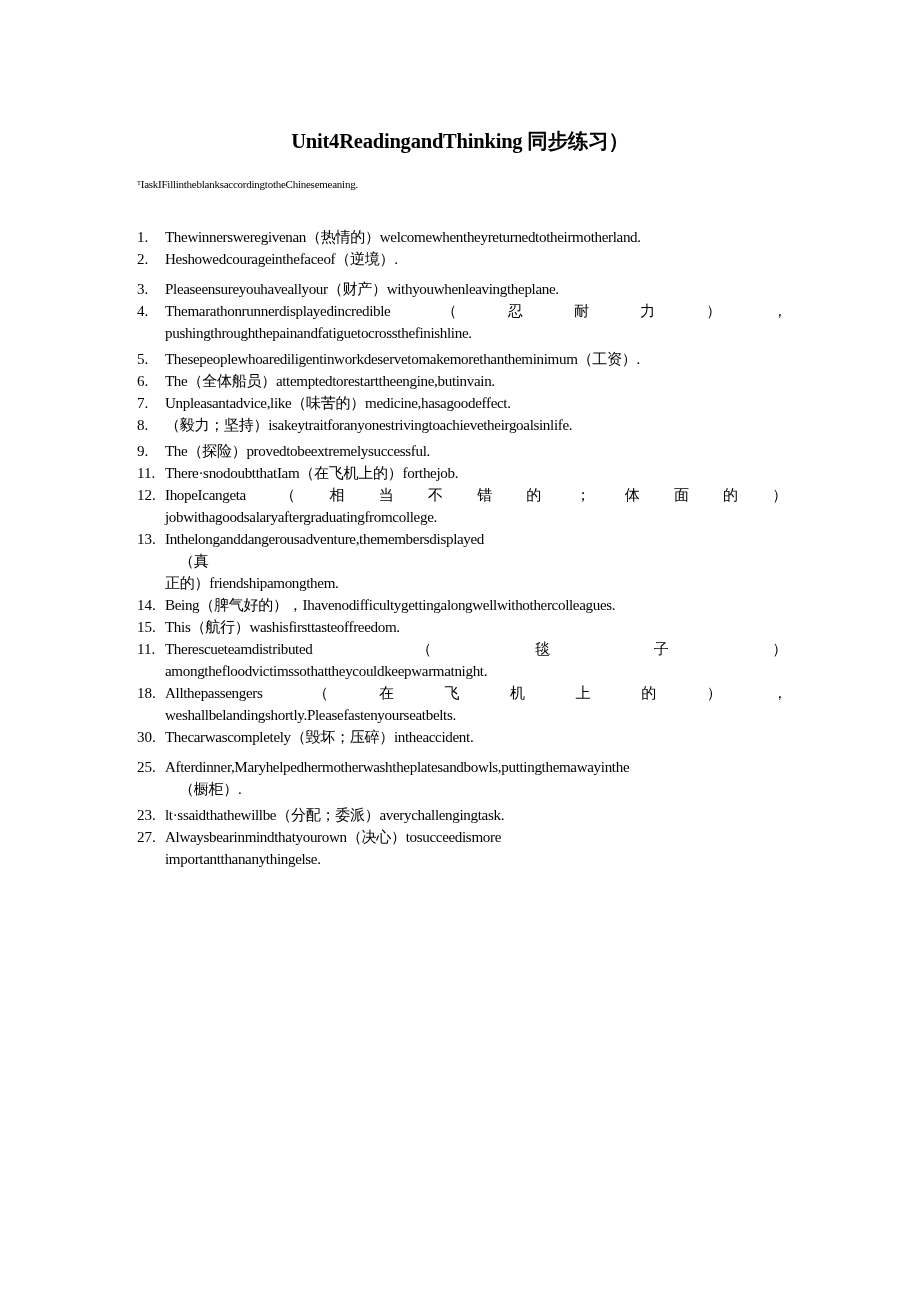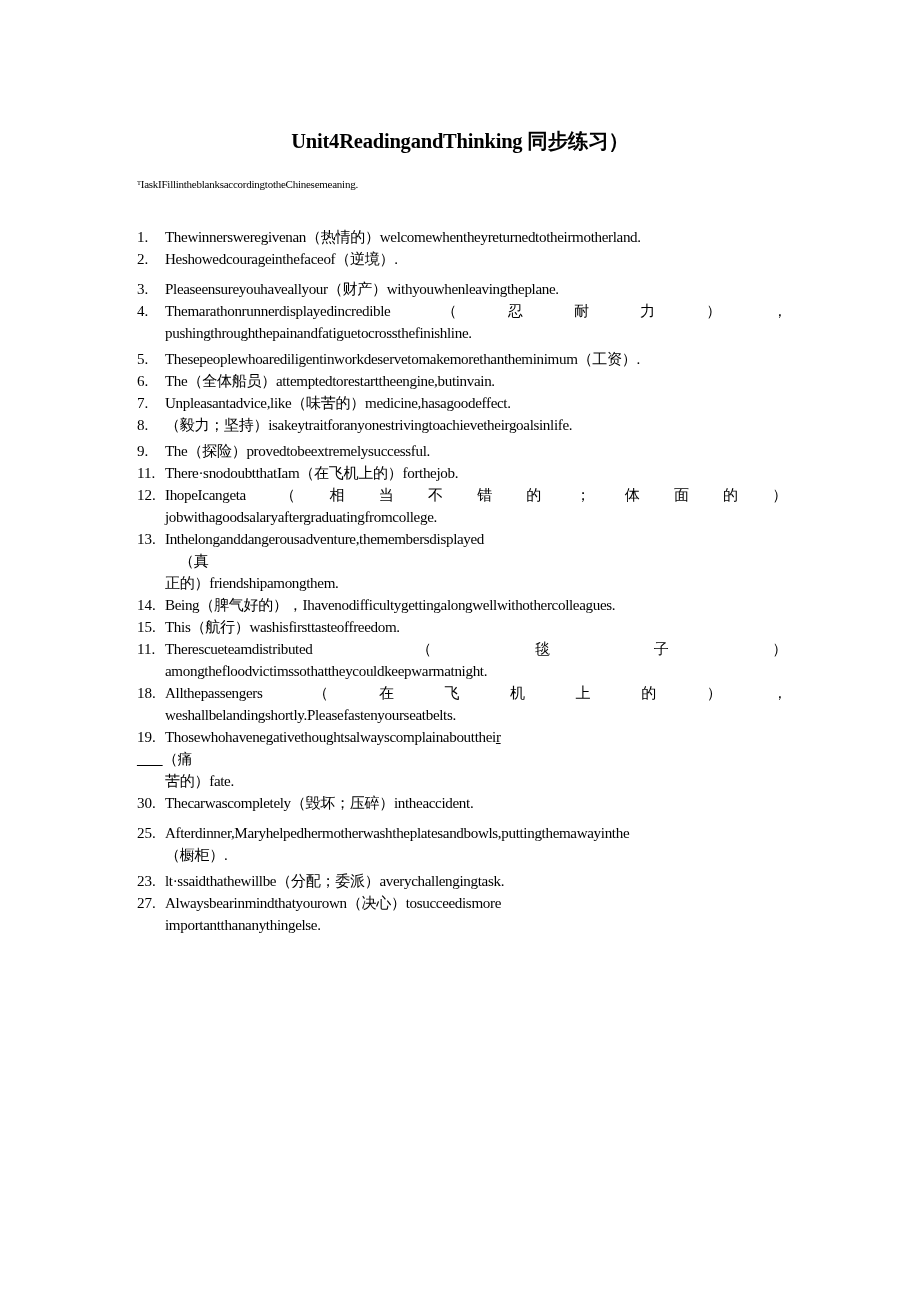--- a/index.html
+++ b/index.html
@@ -205,38 +205,30 @@
         </span>
       </div>
       <div class="ex-item">
         <span class="ex-num">18.</span>
         <span class="ex-body">
           <span class="justify-line">Allthepassengers（在飞机上的），</span>
           <span class="cont-line">weshallbelandingshortly.Pleasefastenyourseatbelts.</span>
         </span>
       </div>
       <div class="ex-item">
-        <span class="ex-num">19.</span>
-        <span class="ex-body">
-          <span class="cont-line">Thosewhohavenegativethoughtsalwayscomplainaboutthei<span class="u-tail">r</span></span>
-          <span class="cont-line outdent"><span class="blank-rule">___</span>（痛</span>
-          <span class="cont-line">苦的）fate.</span>
-        </span>
-      </div>
-      <div class="ex-item">
         <span class="ex-num">30.</span>
         <span class="ex-body">
           <span class="cont-line">Thecarwascompletely（毁坏；压碎）intheaccident.</span>
         </span>
       </div>
       <div class="ex-item gap-sm">
         <span class="ex-num">25.</span>
         <span class="ex-body">
           <span class="cont-line">Afterdinner,Maryhelpedhermotherwashtheplatesandbowls,puttingthemawayinthe</span>
-          <span class="cont-line" style="">（橱柜）.</span>
+          <span class="cont-line" style="margin-left: 14px;">（橱柜）.</span>
         </span>
       </div>
       <div class="ex-item gap-xs">
         <span class="ex-num">23.</span>
         <span class="ex-body">
           <span class="cont-line">lt·ssaidthathewillbe（分配；委派）averychallengingtask.</span>
         </span>
       </div>
       <div class="ex-item">
         <span class="ex-num">27.</span>

